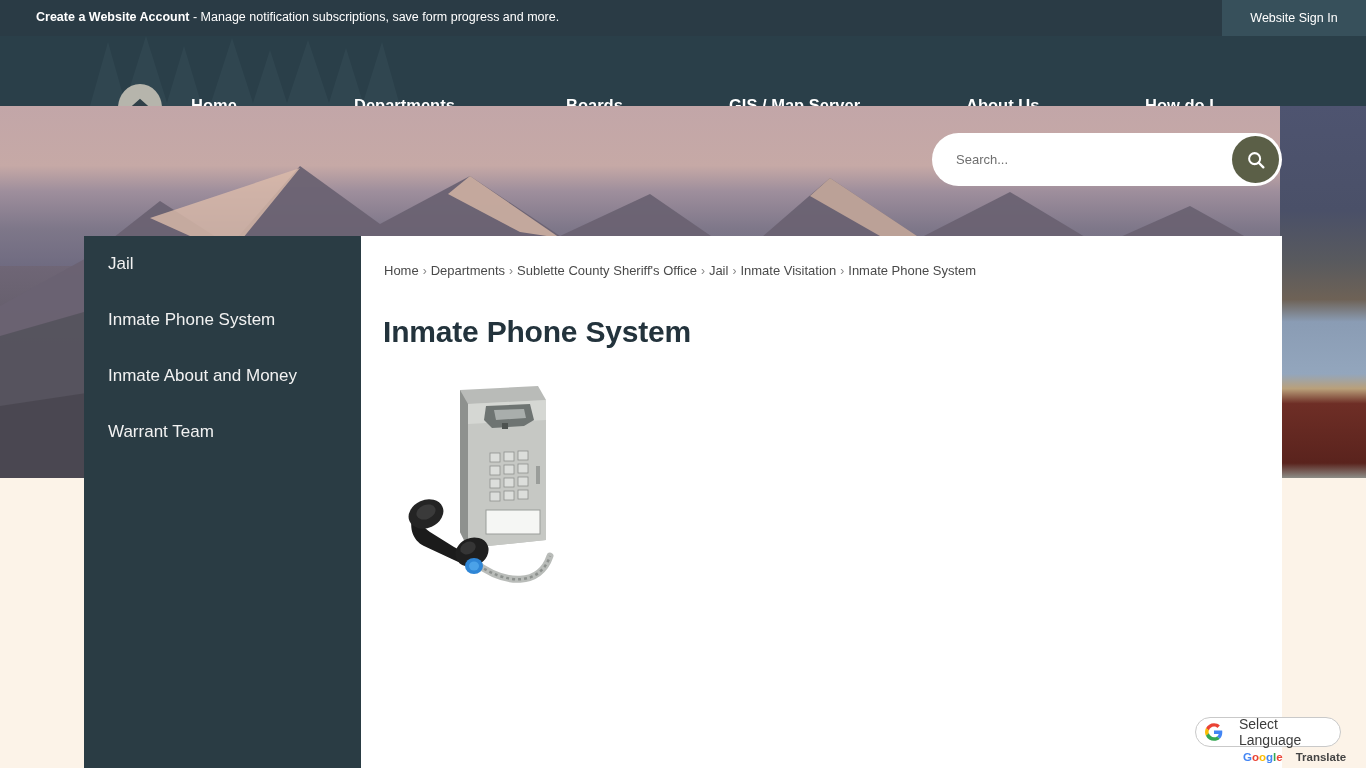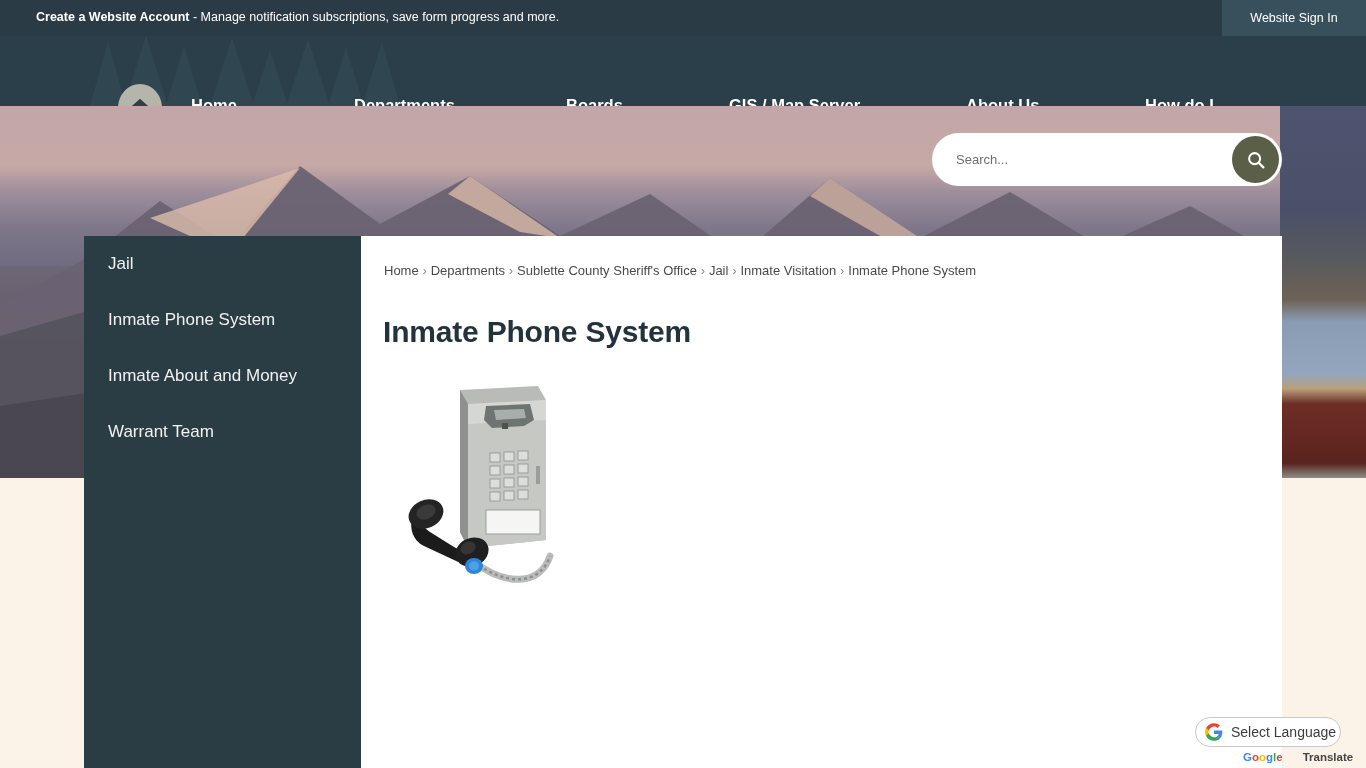--- a/index.html
+++ b/index.html
@@ -151,30 +151,30 @@
   }
   .gt-pill {
     position: absolute; left: 0; top: 0; width: 146px; height: 30px;
     background: #ffffff; border: 1px solid #c9c9c9; border-radius: 15px;
     display: flex; align-items: center; cursor: pointer;
   }
   .gt-glyph {
     margin-left: 9px; width: 18px; height: 18px; flex: 0 0 18px;
   }
   .gt-label {
-    margin-left: 8px; font-size: 14px; color: #3c3c3c;
+    margin-left: 16px; font-size: 14px; color: #3c3c3c;
   }
   .gt-footer {
     position: absolute; left: 48px; top: 34px;
     font-size: 11.5px; font-weight: bold; color: #444; white-space: nowrap;
   }
   .gt-footer .g1{color:#4285F4}.gt-footer .g2{color:#EA4335}
   .gt-footer .g3{color:#FBBC05}.gt-footer .g4{color:#4285F4}
   .gt-footer .g5{color:#34A853}.gt-footer .g6{color:#EA4335}
-  .gt-footer .tr{color:#444; margin-left:20px}
+  .gt-footer .tr{color:#444; margin-left:13px}
 </style>
 </head>
 <body>
 
 <div id="page">
 
   <div class="topbar">
     <div class="topbar-text">
       <b>Create a Website Account</b><span> - Manage notification subscriptions, save form progress and more.</span>
     </div>

